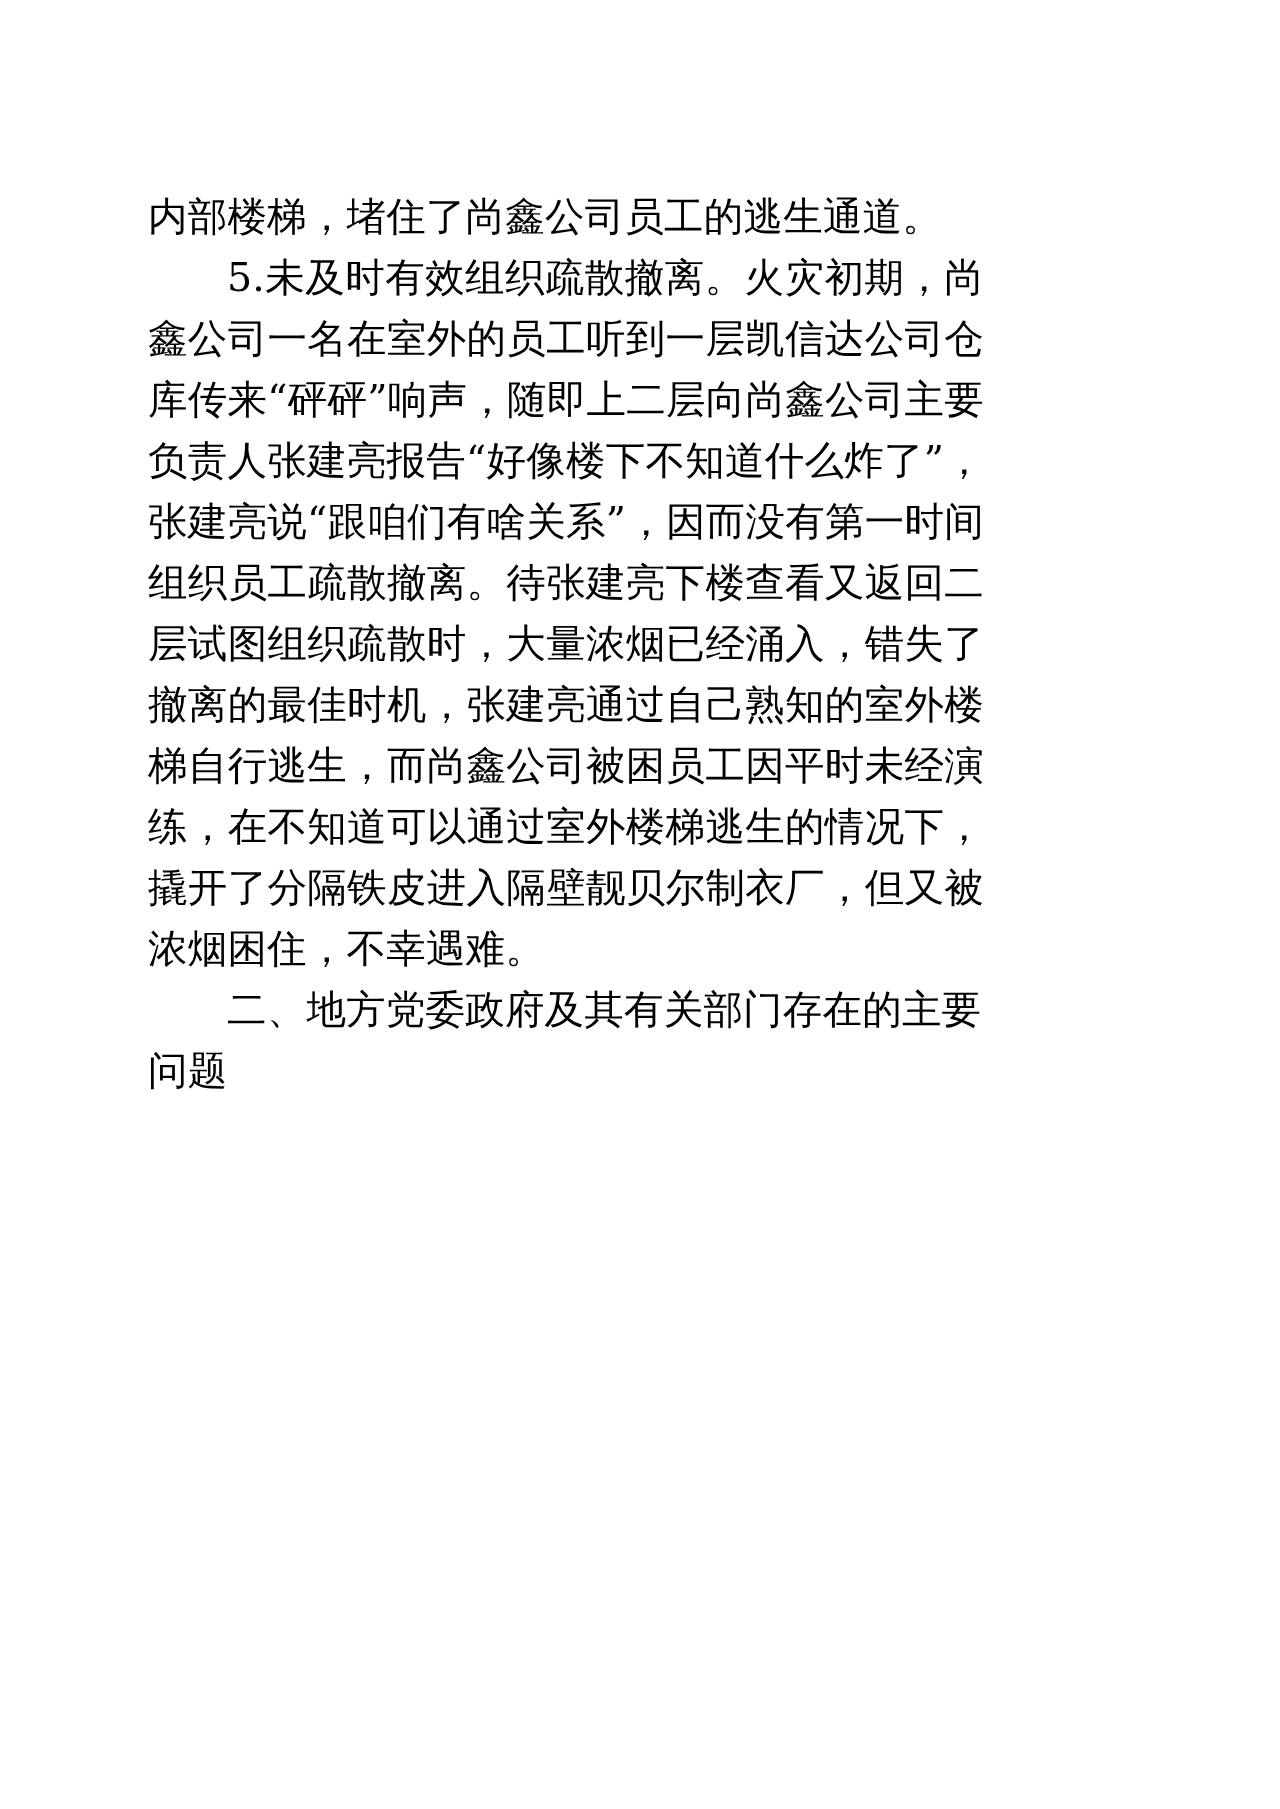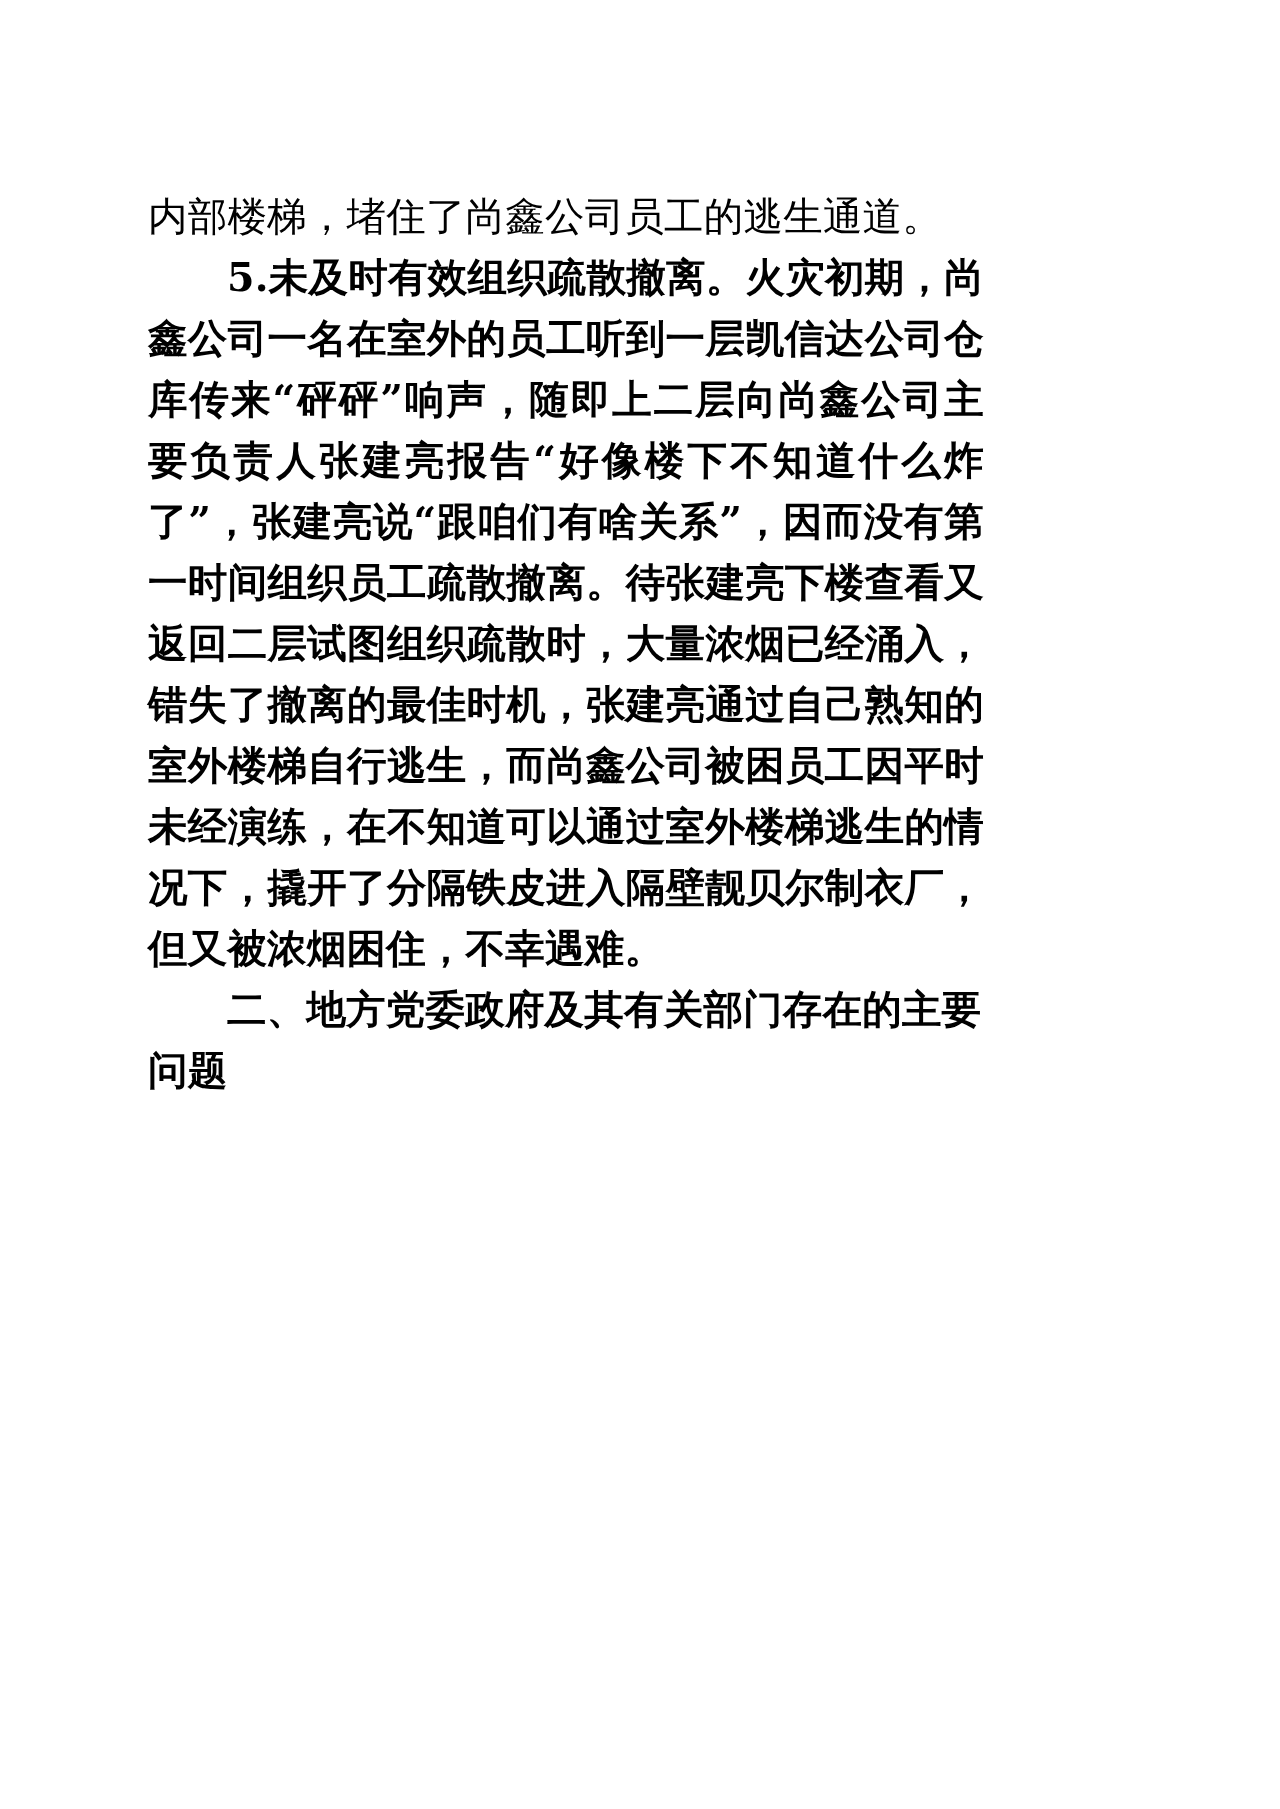--- a/index.html
+++ b/index.html
@@ -29,26 +29,25 @@
     font-size: 39.5px;
     line-height: 61px;
     text-align: justify;
     text-justify: inter-ideograph;
     letter-spacing: 0.2px;
     margin: 0;
     word-break: break-all;
   }
   .indent {
     text-indent: 2em;
-    font-weight: bold;
   }
   .heading {
     font-size: 39.5px;
     line-height: 61px;
-    font-weight: bold;
+    font-weight: normal;
     text-indent: 2em;
     margin: 0;
     letter-spacing: 0.2px;
   }
   .page-number {
     position: absolute;
     left: 0;
     right: 0;
     top: 1645px;
     text-align: center;

